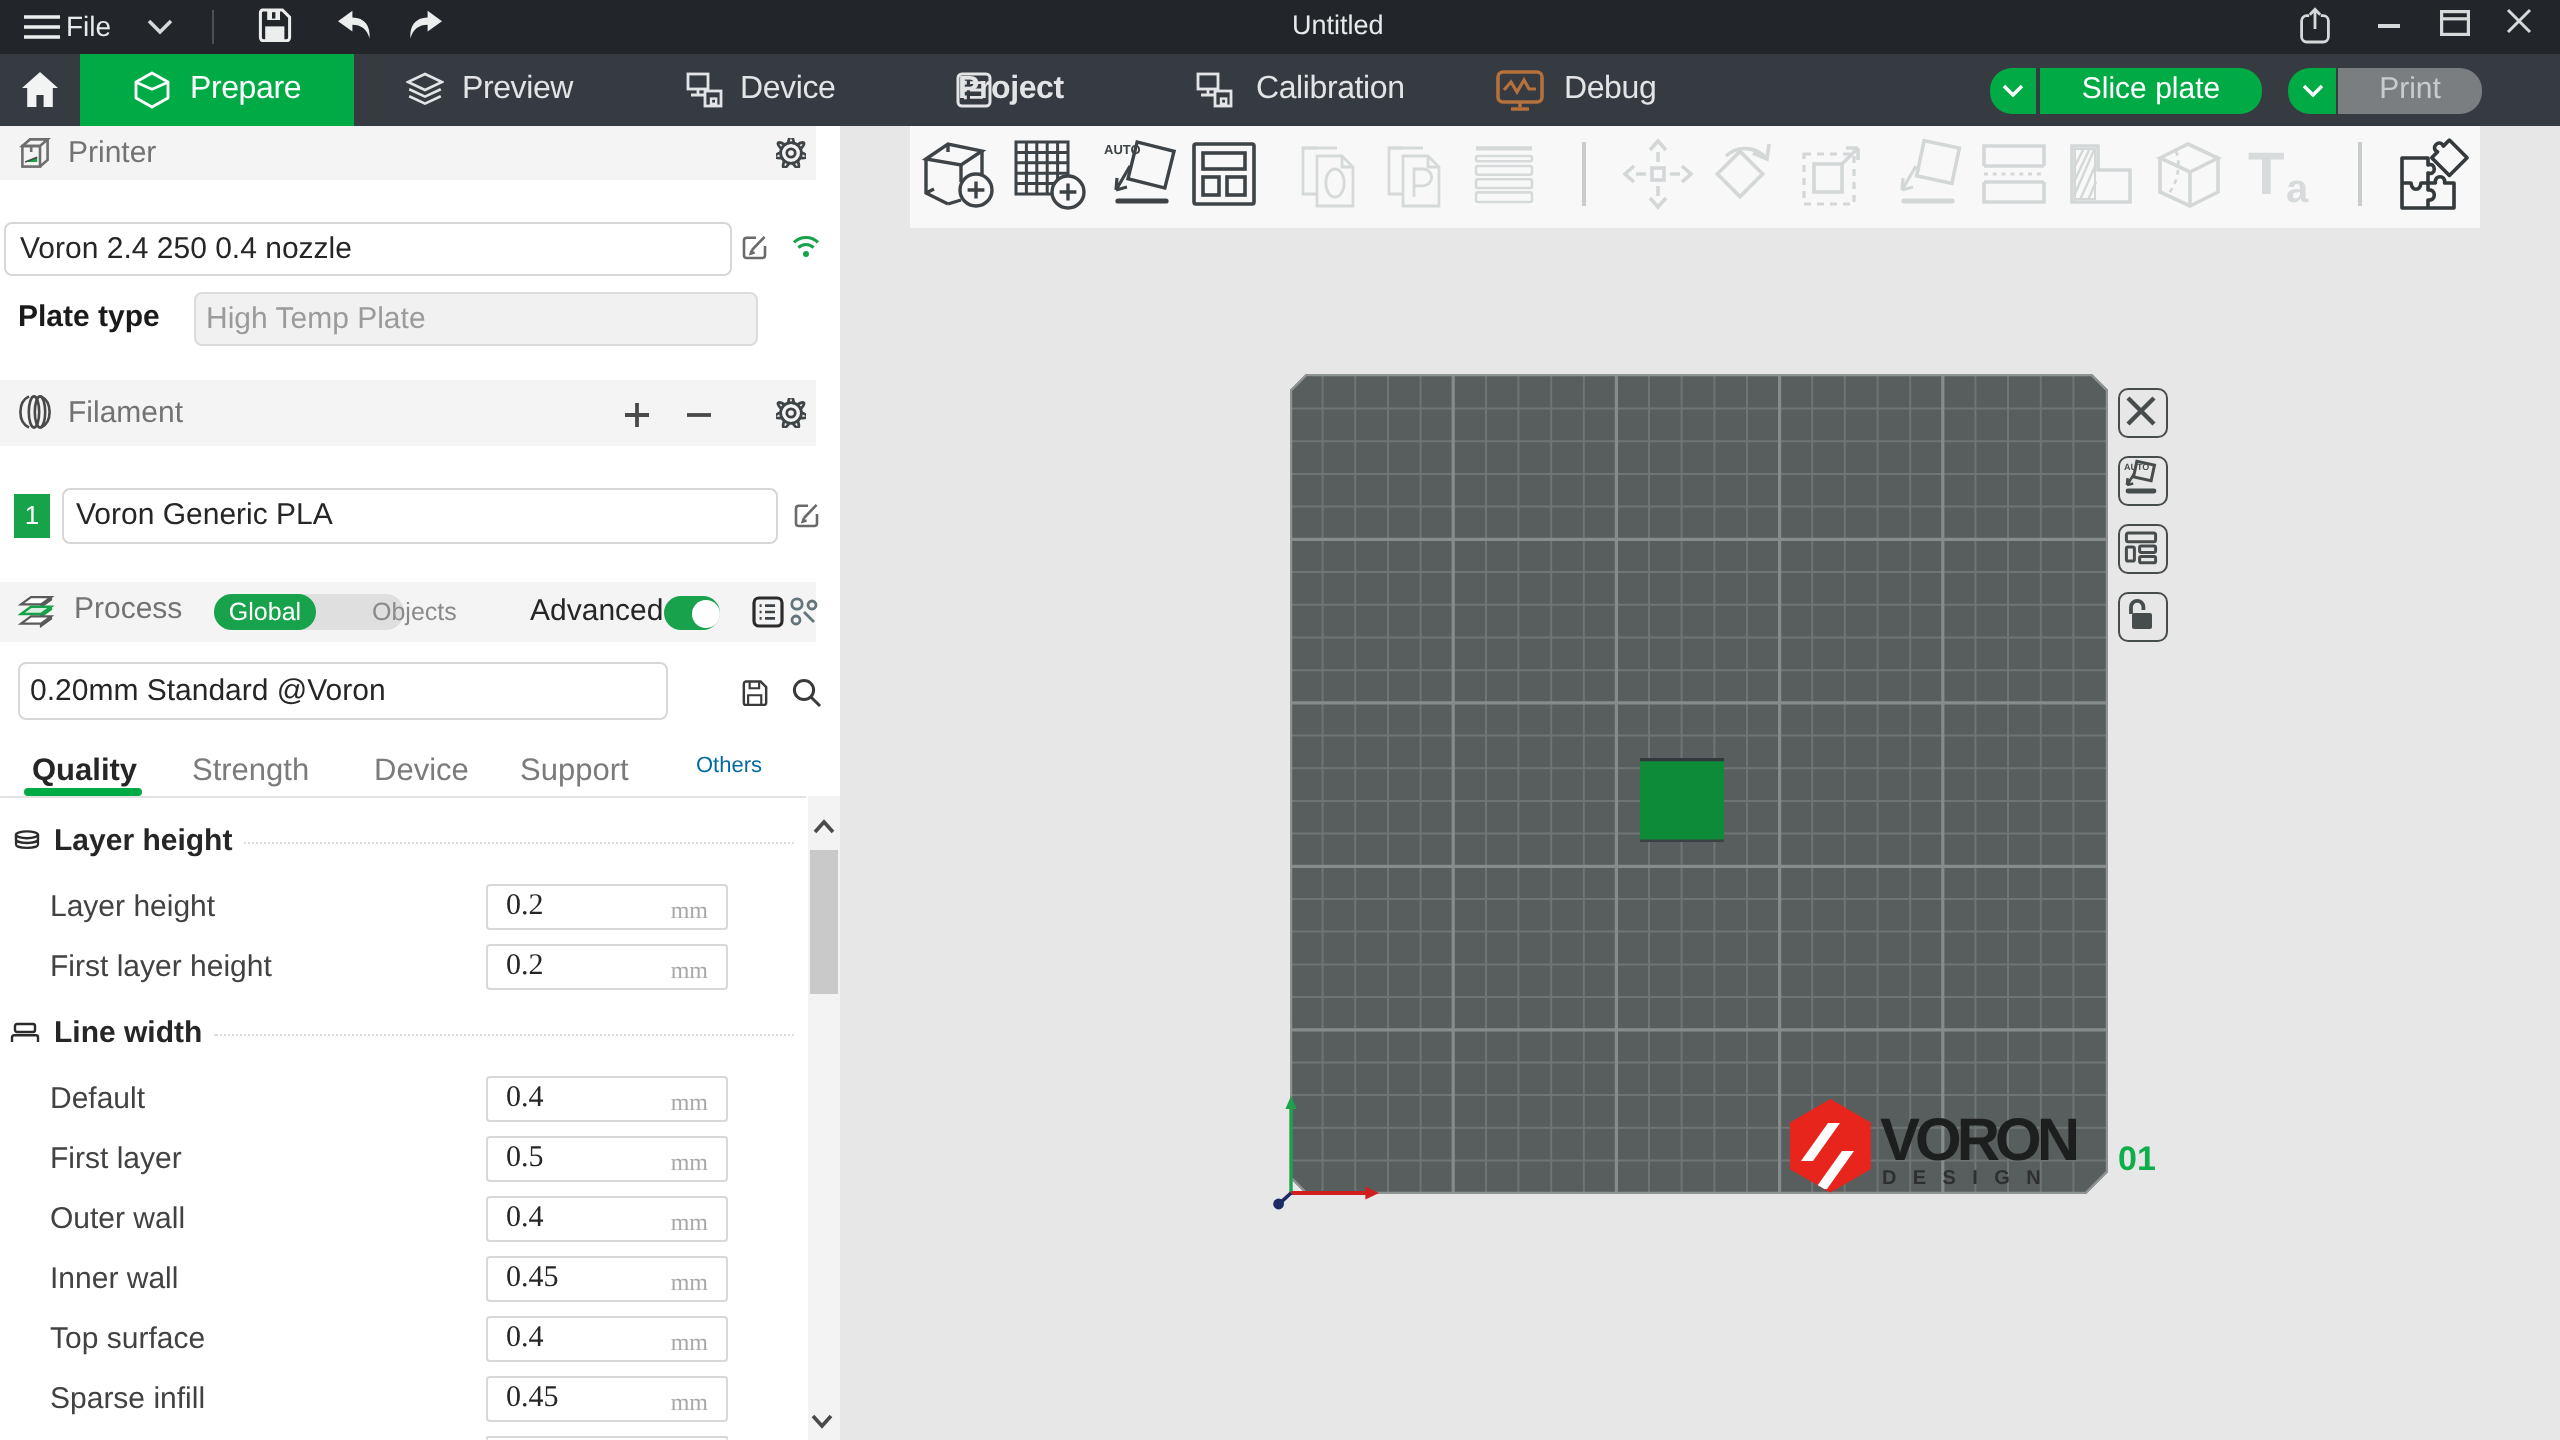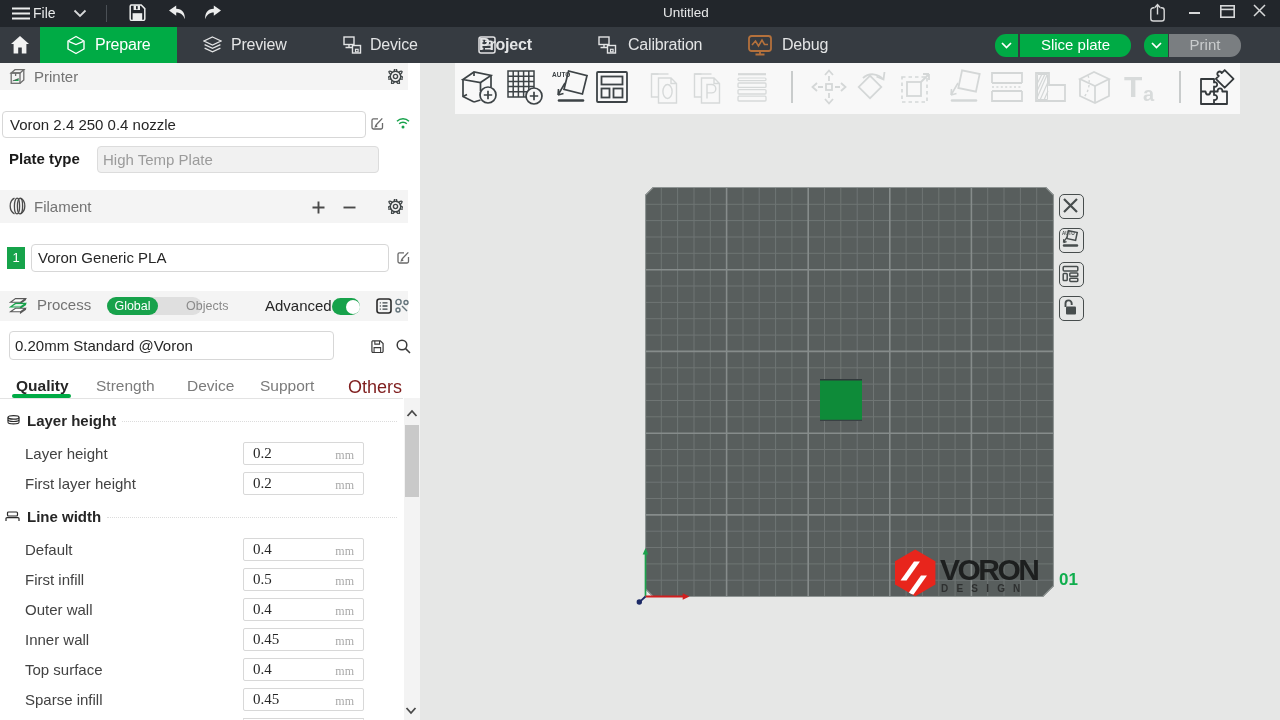--- a/index.html
+++ b/index.html
@@ -53,21 +53,21 @@
       <rect x="3.6" y="9.2" width="9.6" height="7" fill="#eceded"></rect>
     </svg>
 
     <svg class="abs" style="left:168px;top:5px" width="18" height="15" viewBox="0 0 18 15">
       <path d="M8.2 0.4 L1 5.6 L8.2 10.8 V7.4 C12.6 7.4 15.4 9.6 16.8 14.2 C17.2 8.0 14.4 3.9 8.2 3.8 Z" fill="#eceded"></path>
     </svg>
 
     <svg class="abs" style="left:204px;top:5px" width="18" height="15" viewBox="0 0 18 15">
       <path d="M9.8 0.4 L17 5.6 L9.8 10.8 V7.4 C5.4 7.4 2.6 9.6 1.2 14.2 C0.8 8.0 3.6 3.9 9.8 3.8 Z" fill="#eceded"></path>
     </svg>
-    <div class="abs" style="left:646px;top:5px;width:80px;text-align:center;font-size:13.5px;">Untitled</div>
+    <div class="abs" style="left:646px;top:5px;width:80px;text-align:left;font-size:13.5px;">Untitled</div>
 
     <svg class="abs" style="left:1149px;top:3px" width="17" height="19" viewBox="0 0 17 19">
       <path d="M5.6 4.8 H4.4 A2.6 2.6 0 0 0 1.8 7.4 v8 A2.6 2.6 0 0 0 4.4 18 h8.2 a2.6 2.6 0 0 0 2.6-2.6 v-8 a2.6 2.6 0 0 0-2.6-2.6 H11.4" fill="none" stroke="#d7d8d9" stroke-width="1.4"></path>
       <path d="M8.5 11.5 V1.8 M5.9 4.4 L8.5 1.6 L11.1 4.4" fill="none" stroke="#d7d8d9" stroke-width="1.4"></path>
     </svg>
     <div class="abs" style="left:1189px;top:12px;width:11px;height:2px;background:#d7d8d9;"></div>
     <svg class="abs" style="left:1220px;top:5px" width="15" height="13" viewBox="0 0 15 13">
       <rect x="0.8" y="0.8" width="13.4" height="11.4" fill="none" stroke="#d7d8d9" stroke-width="1.6"></rect>
       <path d="M0.8 4.4 H14.2" stroke="#d7d8d9" stroke-width="1.6"></path>
     </svg>
@@ -257,21 +257,21 @@
     </svg>
     <svg class="abs" style="left:396px;top:276px" width="15" height="15" viewBox="0 0 15 15">
       <circle cx="6" cy="6" r="4.8" fill="none" stroke="#3a3a3a" stroke-width="1.5"></circle>
       <path d="M9.6 9.6 L14 14" stroke="#3a3a3a" stroke-width="1.5"></path>
     </svg>
 
     <div class="abs" style="left:16px;top:314px;font-size:15.5px;font-weight:bold;color:#262626;">Quality</div>
     <div class="abs" style="left:96px;top:314px;font-size:15.5px;color:#7b7b7b;">Strength</div>
     <div class="abs" style="left:187px;top:314px;font-size:15.5px;color:#7b7b7b;">Device</div>
     <div class="abs" style="left:260px;top:314px;font-size:15.5px;color:#7b7b7b;">Support</div>
-    <div class="abs" style="left:348px;top:314px;font-size:18px;color:#7f1d1d;">Others</div>
+    <div class="abs" style="left:348px;top:314px;font-size:11px;color:#0369a1;">Others</div>
     <div class="abs" style="left:12px;top:331px;width:59px;height:3.5px;background:#00ab45;border-radius:2px;"></div>
     <div class="abs" style="left:0;top:335px;width:403px;height:1px;background:#e3e3e3;"></div>
 
     <svg class="abs" style="left:7px;top:352px" width="13" height="11" viewBox="0 0 13 11">
       <g fill="none" stroke="#2b2b2b" stroke-width="1.2">
         <ellipse cx="6.5" cy="2.4" rx="5.5" ry="1.7"></ellipse>
         <path d="M1 2.4 v2.4 c0 .95 2.45 1.7 5.5 1.7 s5.5 -.75 5.5 -1.7 V2.4"></path>
         <path d="M1 4.8 v2.4 c0 .95 2.45 1.7 5.5 1.7 s5.5 -.75 5.5 -1.7 V4.8" stroke-width="1.1"></path>
       </g>
     </svg>
@@ -294,21 +294,21 @@
         <path d="M1 10 V7.6 a1 1 0 0 1 1-1 h11 a1 1 0 0 1 1 1 V10"></path>
       </g>
     </svg>
     <div class="sechdr" style="top:445px;">Line width</div>
     <div class="dotline" style="left:107px;top:454px;width:290px;"></div>
     <div class="rowlabel" style="top:478px;">Default</div>
     <div class="valbox" style="top:475px;">
         <span class="val">0.4</span>
         <span class="mm">mm</span>
       </div>
-    <div class="rowlabel" style="top:508px;">First infill</div>
+    <div class="rowlabel" style="top:508px;">First layer</div>
     <div class="valbox" style="top:505px;">
         <span class="val">0.5</span>
         <span class="mm">mm</span>
       </div>
     <div class="rowlabel" style="top:538px;">Outer wall</div>
     <div class="valbox" style="top:535px;">
         <span class="val">0.4</span>
         <span class="mm">mm</span>
       </div>
     <div class="rowlabel" style="top:568px;">Inner wall</div>

